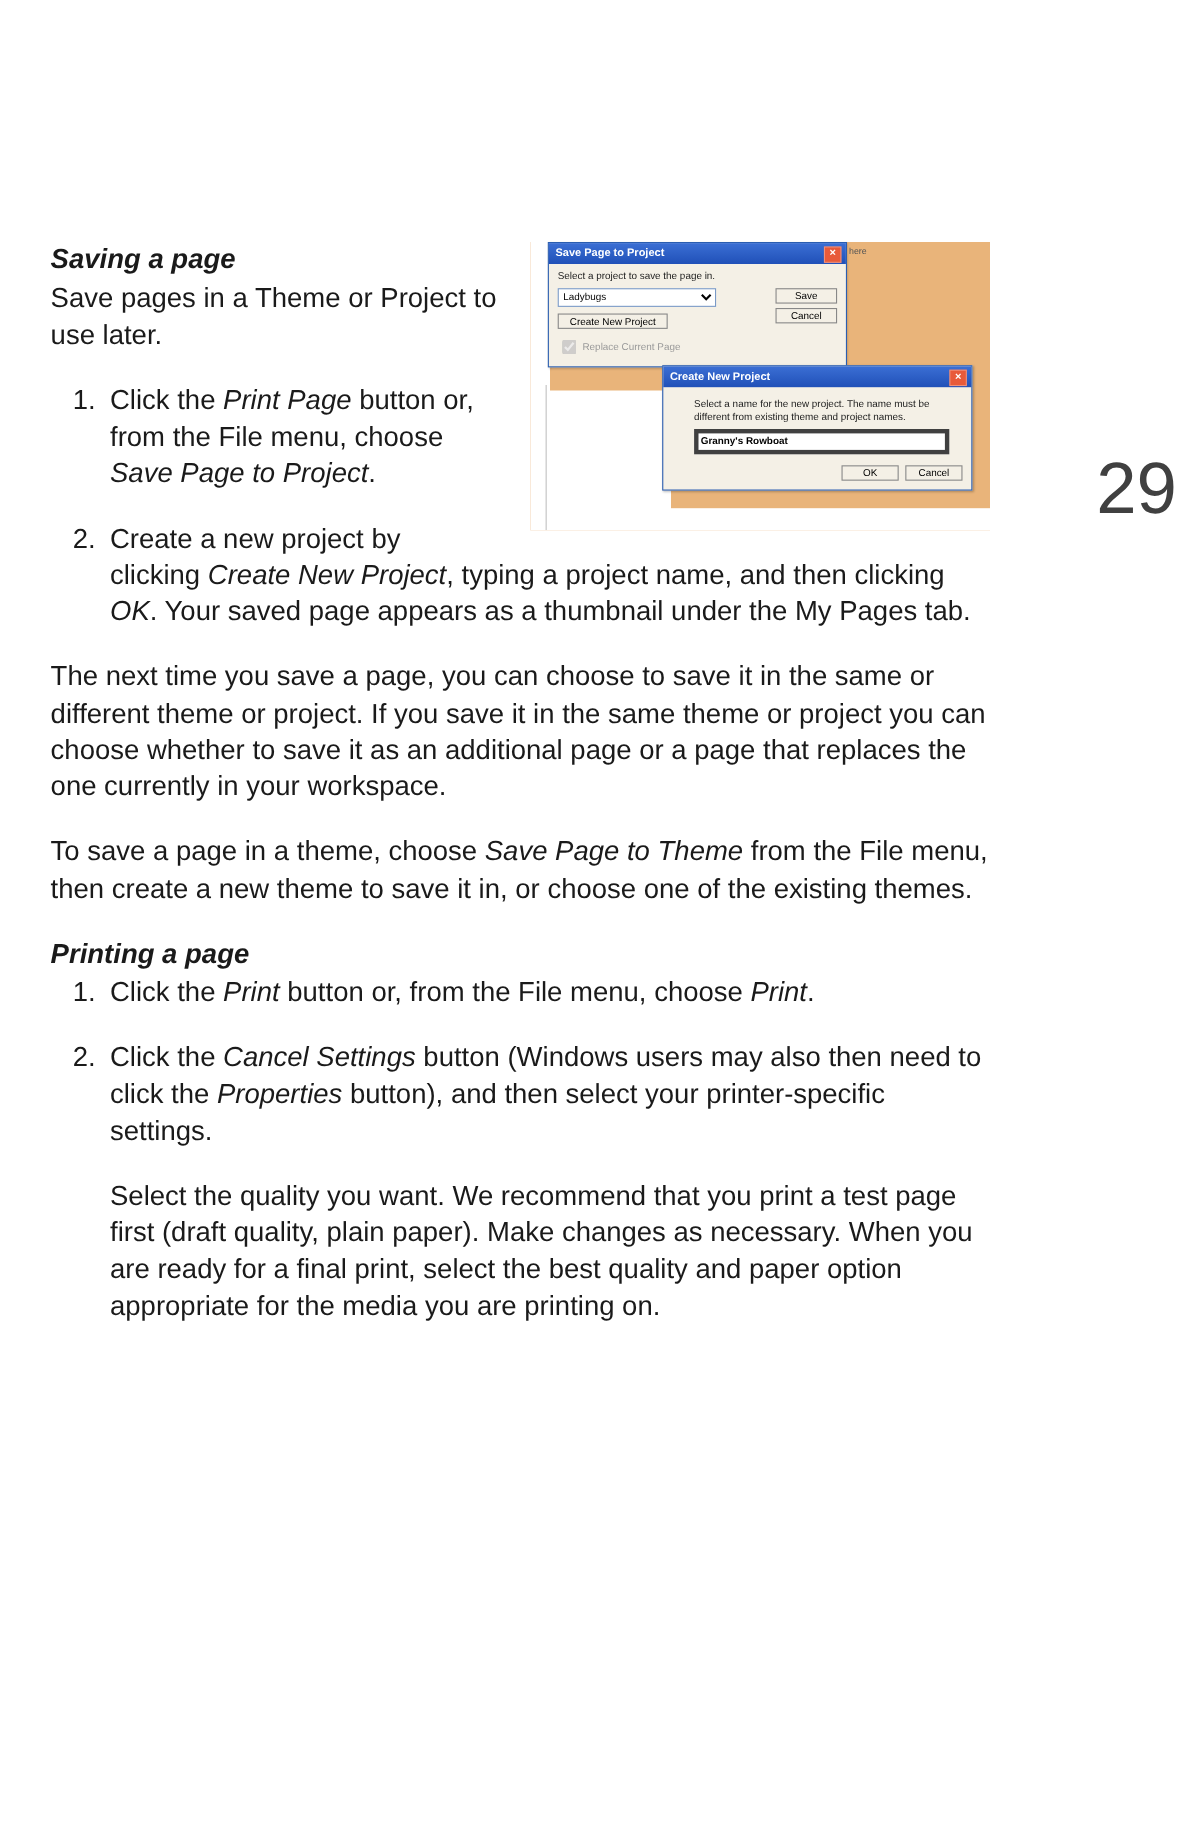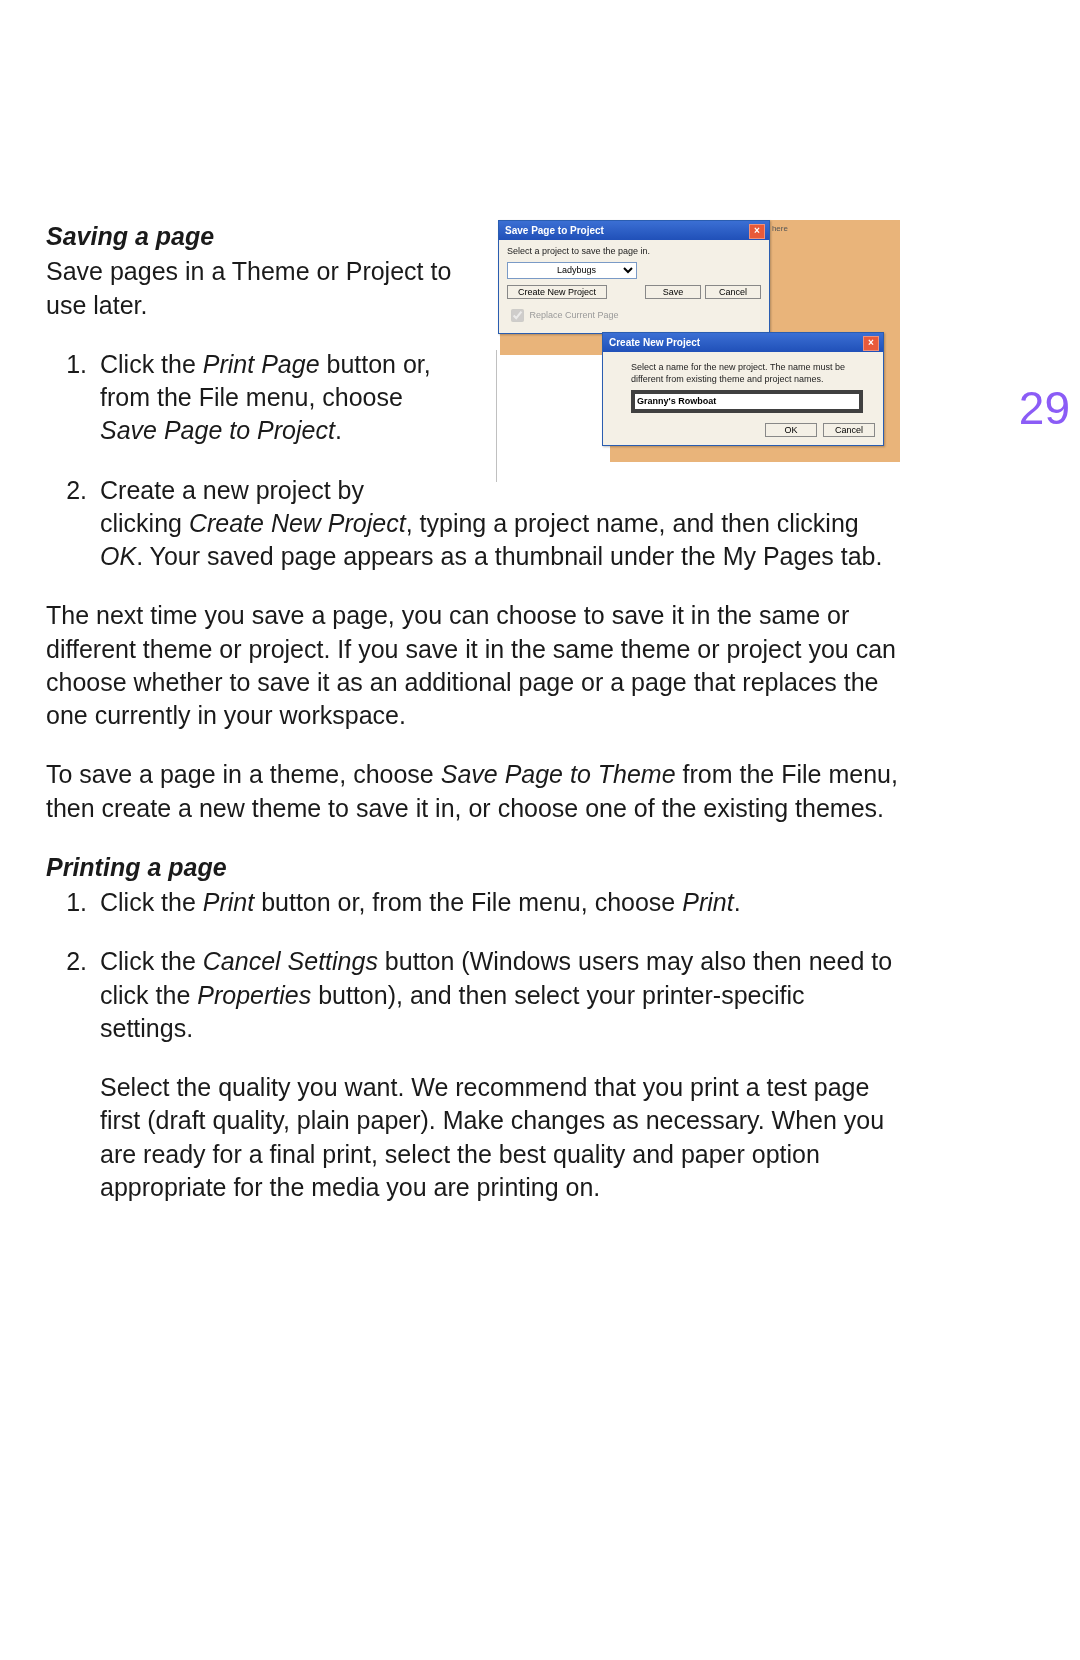--- a/index.html
+++ b/index.html
@@ -18,24 +18,24 @@
   }
   .figure {
     float: right;
     width: 418px;
     margin-left: 30px;
     margin-bottom: 10px;
   }
   .pagenum {
     position: absolute;
     right: 10px;
-    top: 381px;
-    font-size: 46px;
+    top: 405px;
+    font-size: 66px;
     font-weight: 400;
-    color: #8b5cf6;
+    color: #404040;
   }
   .body-col {
     font-size: 25px;
     line-height: 1.33;
   }
   .h {
     font-weight: 700;
     margin: 0 0 2px 0;
     font-style: italic;
   }
@@ -101,32 +101,31 @@
     text-align: center;
     border: 1px solid #fff5;
   }
   .dlgbody {
     padding: 6px 8px 8px 8px;
     font-size: 9px;
     color: #222;
   }
   .d1 { left: 16px; top: 0; width: 270px; }
   .d1 select {
-    width: 130px; height: 17px; font-size: 9px;
+    width: 144px; height: 17px; font-size: 9px;
     border: 1px solid #7a9ac6;
     background: #fff;
-    padding-left: 45px;
   }
   .btnw {
     font-size: 9px;
     padding: 1px 10px;
     border: 1px solid #888;
     background: #f4f0e6;
   }
-  .d1 .rcol { margin-left: auto; display: flex; flex-direction: row; gap: 4px; align-items: flex-end; }
+  .d1 .rcol { margin-left: auto; display: flex; flex-direction: column; gap: 4px; align-items: flex-end; }
   .d1 .rp { display:flex; justify-content:space-between; }
   .dim { color:#9a9a9a; }
   .d2 { left: 120px; top: 112px; width: 280px; }
   .d2 input[type=text] {
     width: 220px; height: 15px; font-size: 9px;
     border: 4px solid #404040; padding: 0 2px;
     margin-left: 20px; margin-top: 4px; font-weight: bold;
   }
   .d2 .btnrow {
     display: flex; gap: 6px; justify-content: flex-end;

